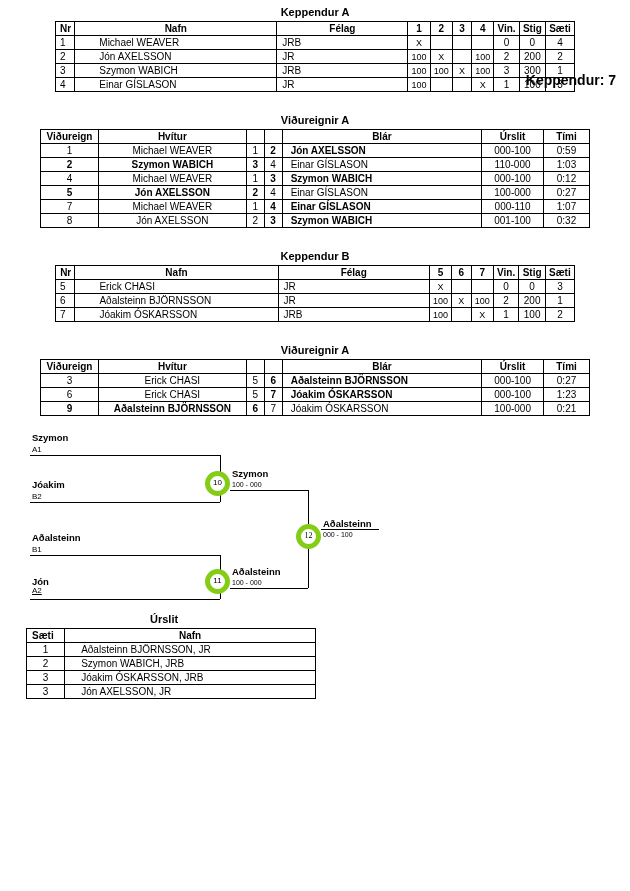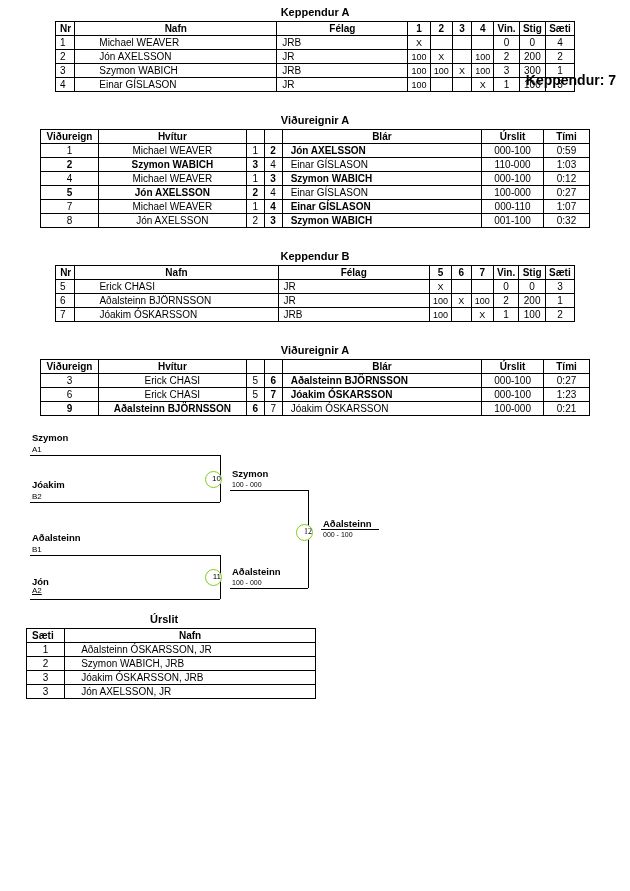--- a/index.html
+++ b/index.html
@@ -132,25 +132,25 @@
   }
   .line-v {
     position: absolute;
     width: 0;
     border-left: 1px solid #000;
   }
   .node {
     position: absolute;
     width: 15px;
     height: 15px;
-    border: 1px solid #84cc16;
+    border: 5px solid #84cc16;
     border-radius: 50%;
     background: #fff;
     font-size: 8px;
-    text-align: right;
+    text-align: center;
     line-height: 14px;
     font-weight: normal;
   }
 </style>
 </head>
 <body>
 
 <div class="page">
 
 
@@ -432,21 +432,21 @@
   <table class="tbl res-tbl">
     <thead>
       <tr>
         <th class="saeti" style="text-align:left; padding-left:5px;">Sæti</th>
         <th class="nafn">Nafn</th>
       </tr>
     </thead>
     <tbody>
       <tr>
         <td class="saeti">1</td>
-        <td class="nafn">Aðalsteinn ÓSKARSSON, JR</td>
+        <td class="nafn">Aðalsteinn BJÖRNSSON, JR</td>
       </tr>
       <tr>
         <td class="saeti">2</td>
         <td class="nafn">Szymon WABICH, JRB</td>
       </tr>
       <tr>
         <td class="saeti">3</td>
         <td class="nafn">Jóakim ÓSKARSSON, JRB</td>
       </tr>
       <tr>

